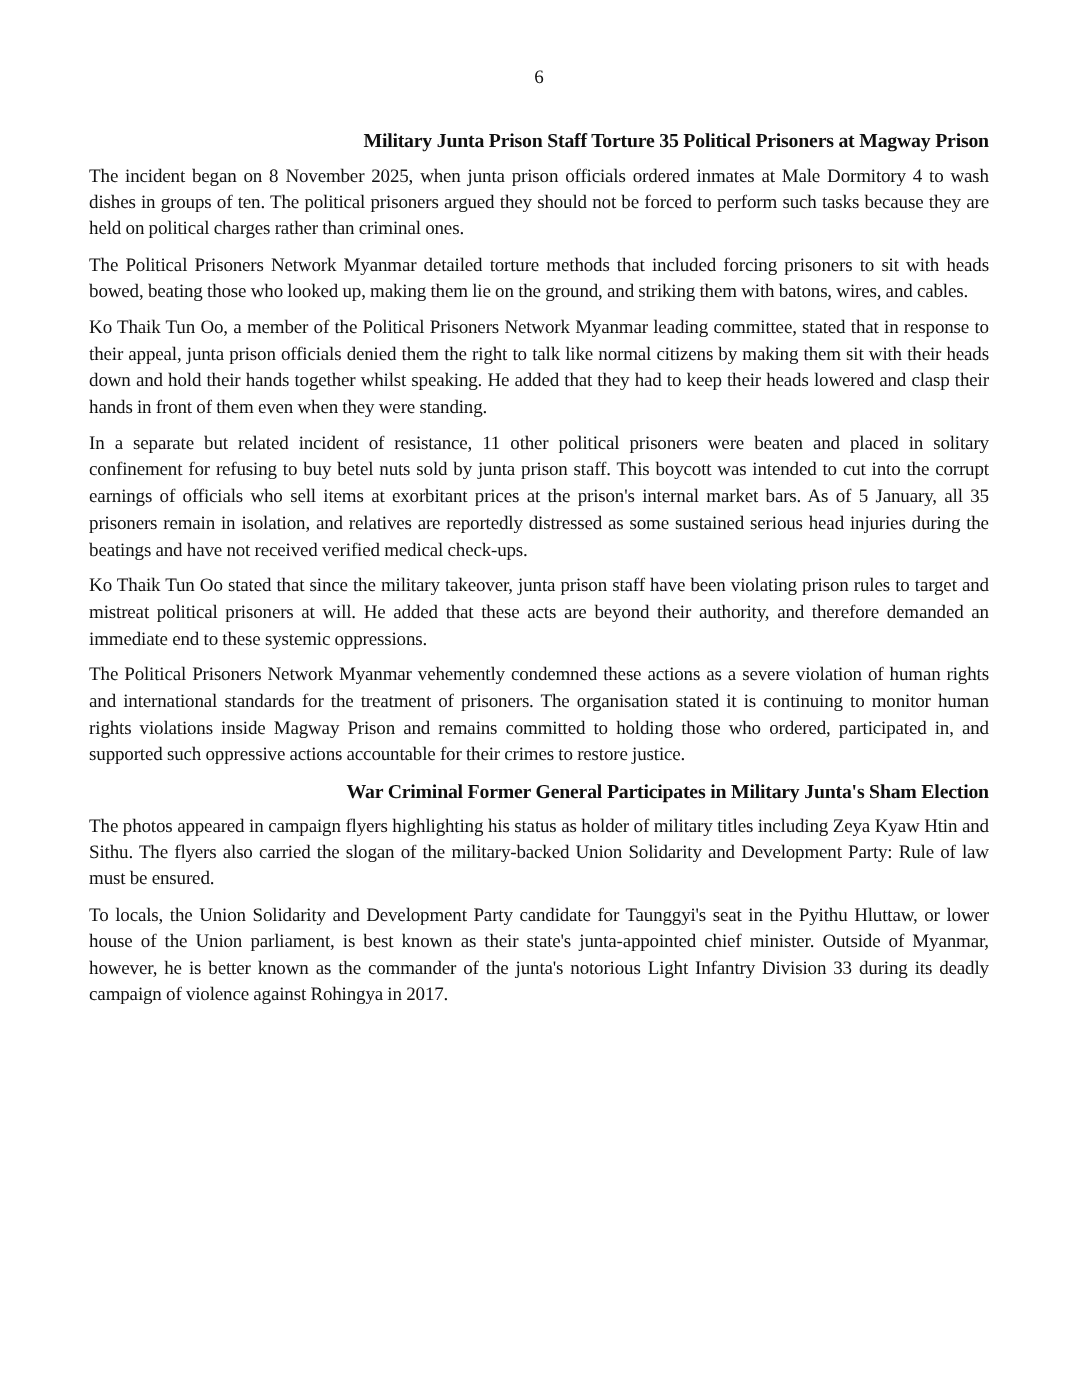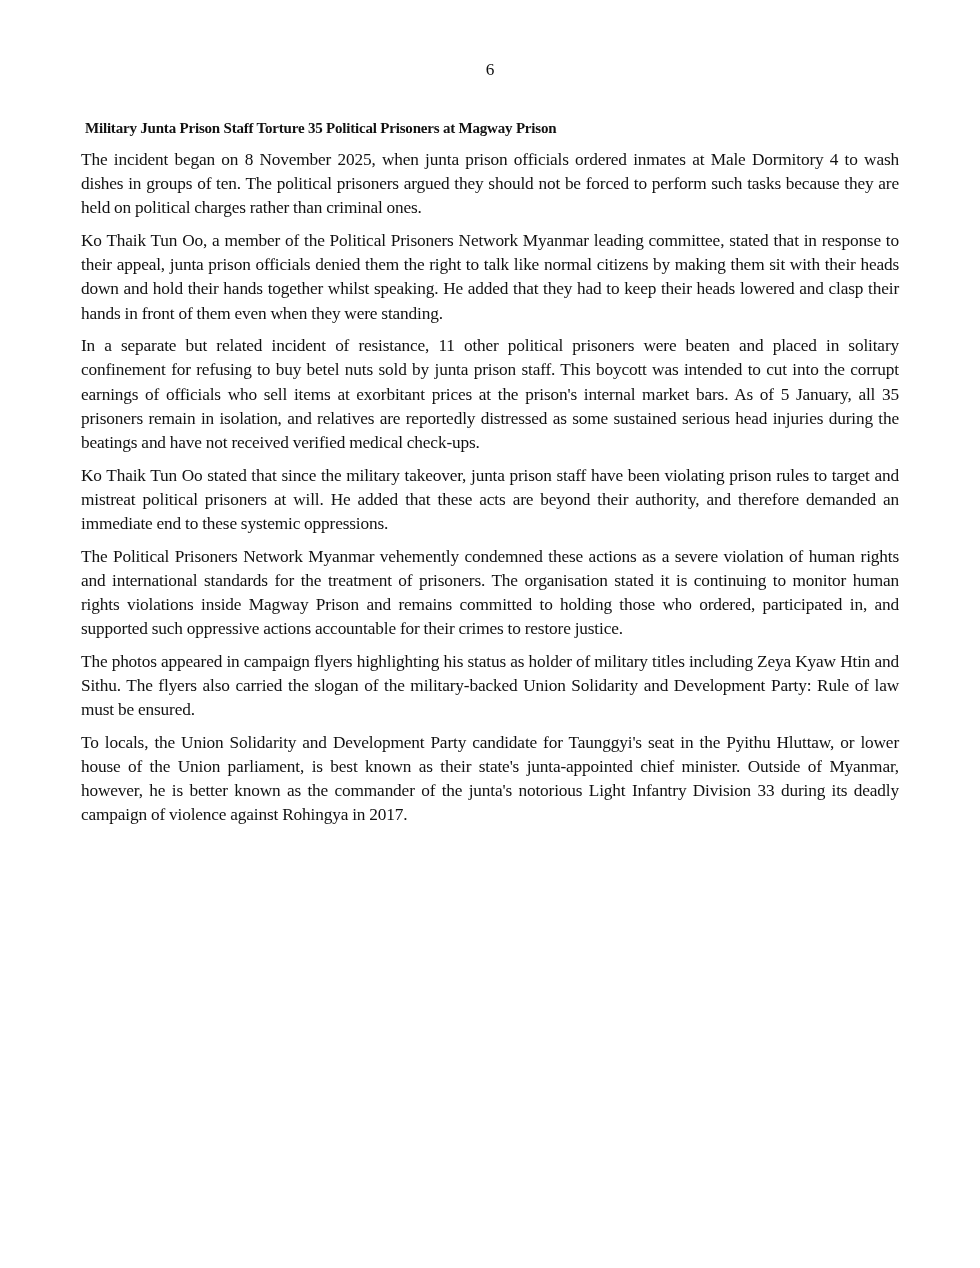--- a/index.html
+++ b/index.html
@@ -10,43 +10,46 @@
     color: #111111;
     font-size: 17.3px;
     line-height: 24.2px;
   }
   .page-number {
     position: absolute; left: 0; top: 58px; width: 818px;
     text-align: center; font-size: 17.3px; line-height: 24px;
   }
   .content { position: absolute; left: 0; top: 116px; width: 818px; }
   h2 {
-    font-size: 15px; font-weight: bold; margin: 0 0 8px 4px; line-height: 24px;
+    font-size: 18px; font-weight: bold; margin: 0 0 8px 15px; line-height: 24px;
     letter-spacing: -0.2px;
+    text-align: right;
   }
   p {
     margin: 0 0 8.4px 0; text-align: justify; letter-spacing: -0.15px;
     word-spacing: -0.2px;
   }
   .section + .section { margin-top: 0; }
 </style>
 </head>
 <body>
 
 <div class="page">
   <div class="page-number">6</div>
 
   <div class="content">
     <div class="section">
       <h2>Military Junta Prison Staff Torture 35 Political Prisoners at Magway Prison</h2>
       <p>The incident began on 8 November 2025, when junta prison officials ordered inmates at Male Dormitory 4 to wash dishes in groups of ten. The political prisoners argued they should not be forced to perform such tasks because they are held on political charges rather than criminal ones.</p>
+      <p>The Political Prisoners Network Myanmar detailed torture methods that included forcing prisoners to sit with heads bowed, beating those who looked up, making them lie on the ground, and striking them with batons, wires, and cables.</p>
       <p>Ko Thaik Tun Oo, a member of the Political Prisoners Network Myanmar leading committee, stated that in response to their appeal, junta prison officials denied them the right to talk like normal citizens by making them sit with their heads down and hold their hands together whilst speaking. He added that they had to keep their heads lowered and clasp their hands in front of them even when they were standing.</p>
       <p>In a separate but related incident of resistance, 11 other political prisoners were beaten and placed in solitary confinement for refusing to buy betel nuts sold by junta prison staff. This boycott was intended to cut into the corrupt earnings of officials who sell items at exorbitant prices at the prison's internal market bars. As of 5 January, all 35 prisoners remain in isolation, and relatives are reportedly distressed as some sustained serious head injuries during the beatings and have not received verified medical check-ups.</p>
       <p>Ko Thaik Tun Oo stated that since the military takeover, junta prison staff have been violating prison rules to target and mistreat political prisoners at will. He added that these acts are beyond their authority, and therefore demanded an immediate end to these systemic oppressions.</p>
       <p>The Political Prisoners Network Myanmar vehemently condemned these actions as a severe violation of human rights and international standards for the treatment of prisoners. The organisation stated it is continuing to monitor human rights violations inside Magway Prison and remains committed to holding those who ordered, participated in, and supported such oppressive actions accountable for their crimes to restore justice.</p>
     </div>
 
     <div class="section">
+      <h2>War Criminal Former General Participates in Military Junta's Sham Election</h2>
       <p>The photos appeared in campaign flyers highlighting his status as holder of military titles including Zeya Kyaw Htin and Sithu. The flyers also carried the slogan of the military-backed Union Solidarity and Development Party: Rule of law must be ensured.</p>
       <p>To locals, the Union Solidarity and Development Party candidate for Taunggyi's seat in the Pyithu Hluttaw, or lower house of the Union parliament, is best known as their state's junta-appointed chief minister. Outside of Myanmar, however, he is better known as the commander of the junta's notorious Light Infantry Division 33 during its deadly campaign of violence against Rohingya in 2017.</p>
     </div>
   </div>
 </div>
 
 </body></html>

